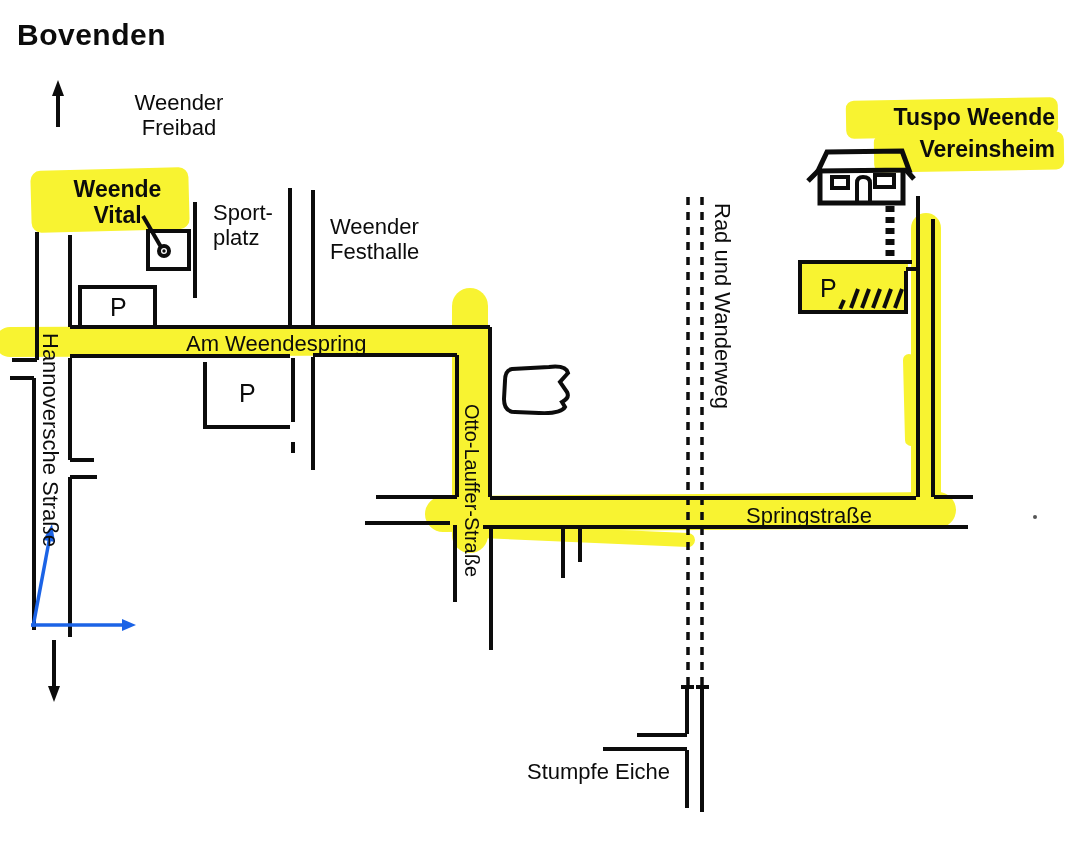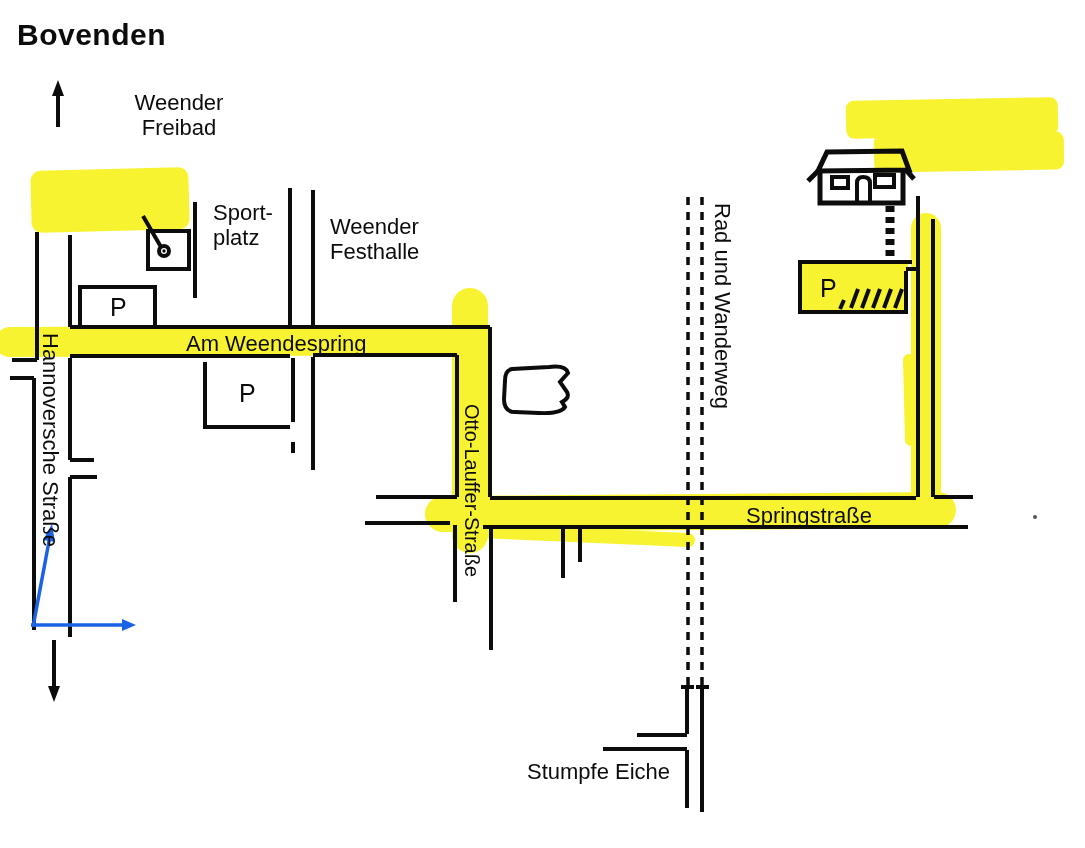--- a/index.html
+++ b/index.html
@@ -129,32 +129,38 @@
     </g>
   </svg>
 
   <div class="lbl town" style="left:17px;top:18px;">Bovenden</div>
 
   <div class="lbl f22 center" style="left:118px;top:90px;width:122px;">
     <div>Weender</div>
     <div>Freibad</div>
   </div>
 
+  <div class="lbl f23 bold center" style="left:50px;top:176px;width:135px;">
+    <div>Weende</div>
+    <div>Vital</div>
+  </div>
 
   <div class="lbl f22" style="left:213px;top:200px;">
     <div>Sport-</div>
     <div>platz</div>
   </div>
 
   <div class="lbl f22" style="left:330px;top:214px;">
     <div>Weender</div>
     <div>Festhalle</div>
   </div>
 
   <div class="lbl f23 bold right" style="left:855px;top:101px;width:200px;line-height:32px;">
+    <div>Tuspo Weende</div>
+    <div>Vereinsheim</div>
   </div>
 
   <div class="lbl f22" style="left:186px;top:331px;text-align:right;">Am Weendespring</div>
   <div class="lbl f22" style="left:716px;top:503px;margin-left:30px;">Springstraße</div>
   <div class="lbl f22" style="left:527px;top:759px;">Stumpfe Eiche</div>
 
   <div class="vtext f22" style="left:63px;top:333px;">Hannoversche Straße</div>
   <div class="vtext f20" style="left:483px;top:404px;">Otto-Lauffer-Straße</div>
   <div class="vtext f22" style="left:735px;top:203px;">Rad und Wanderweg</div>
 

